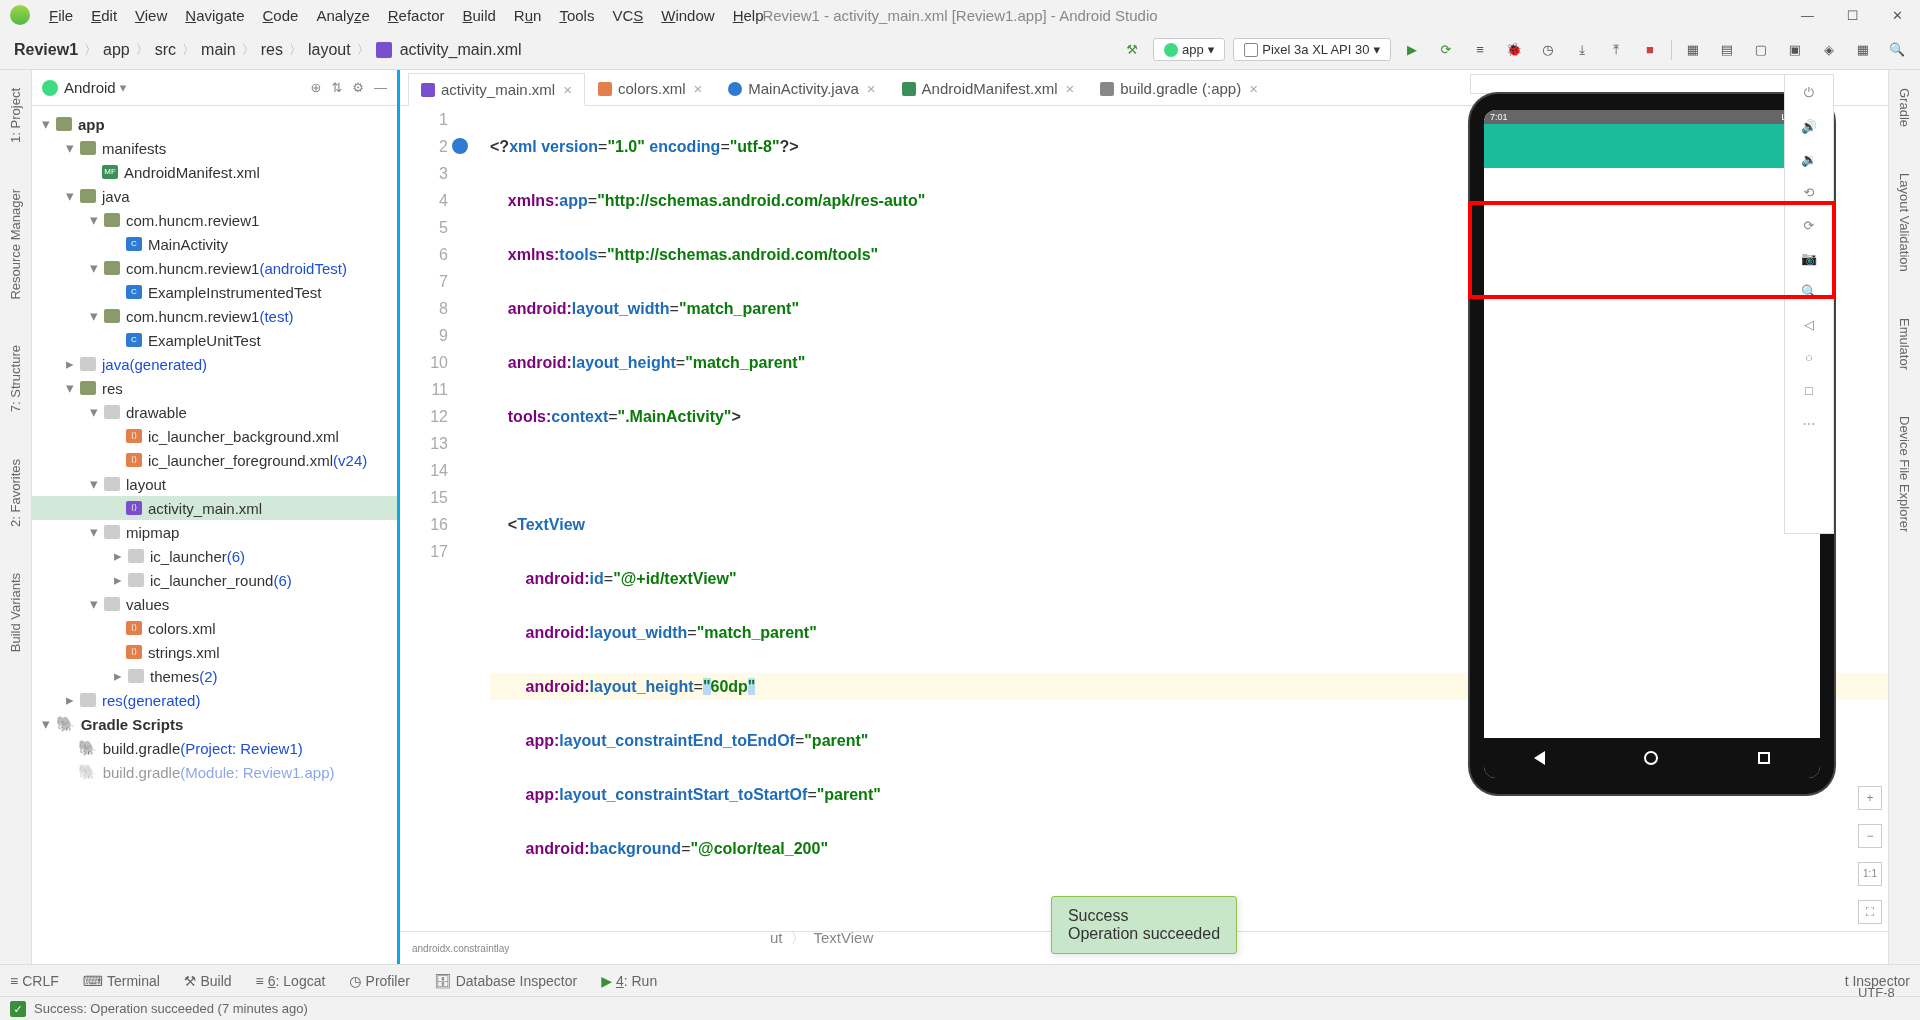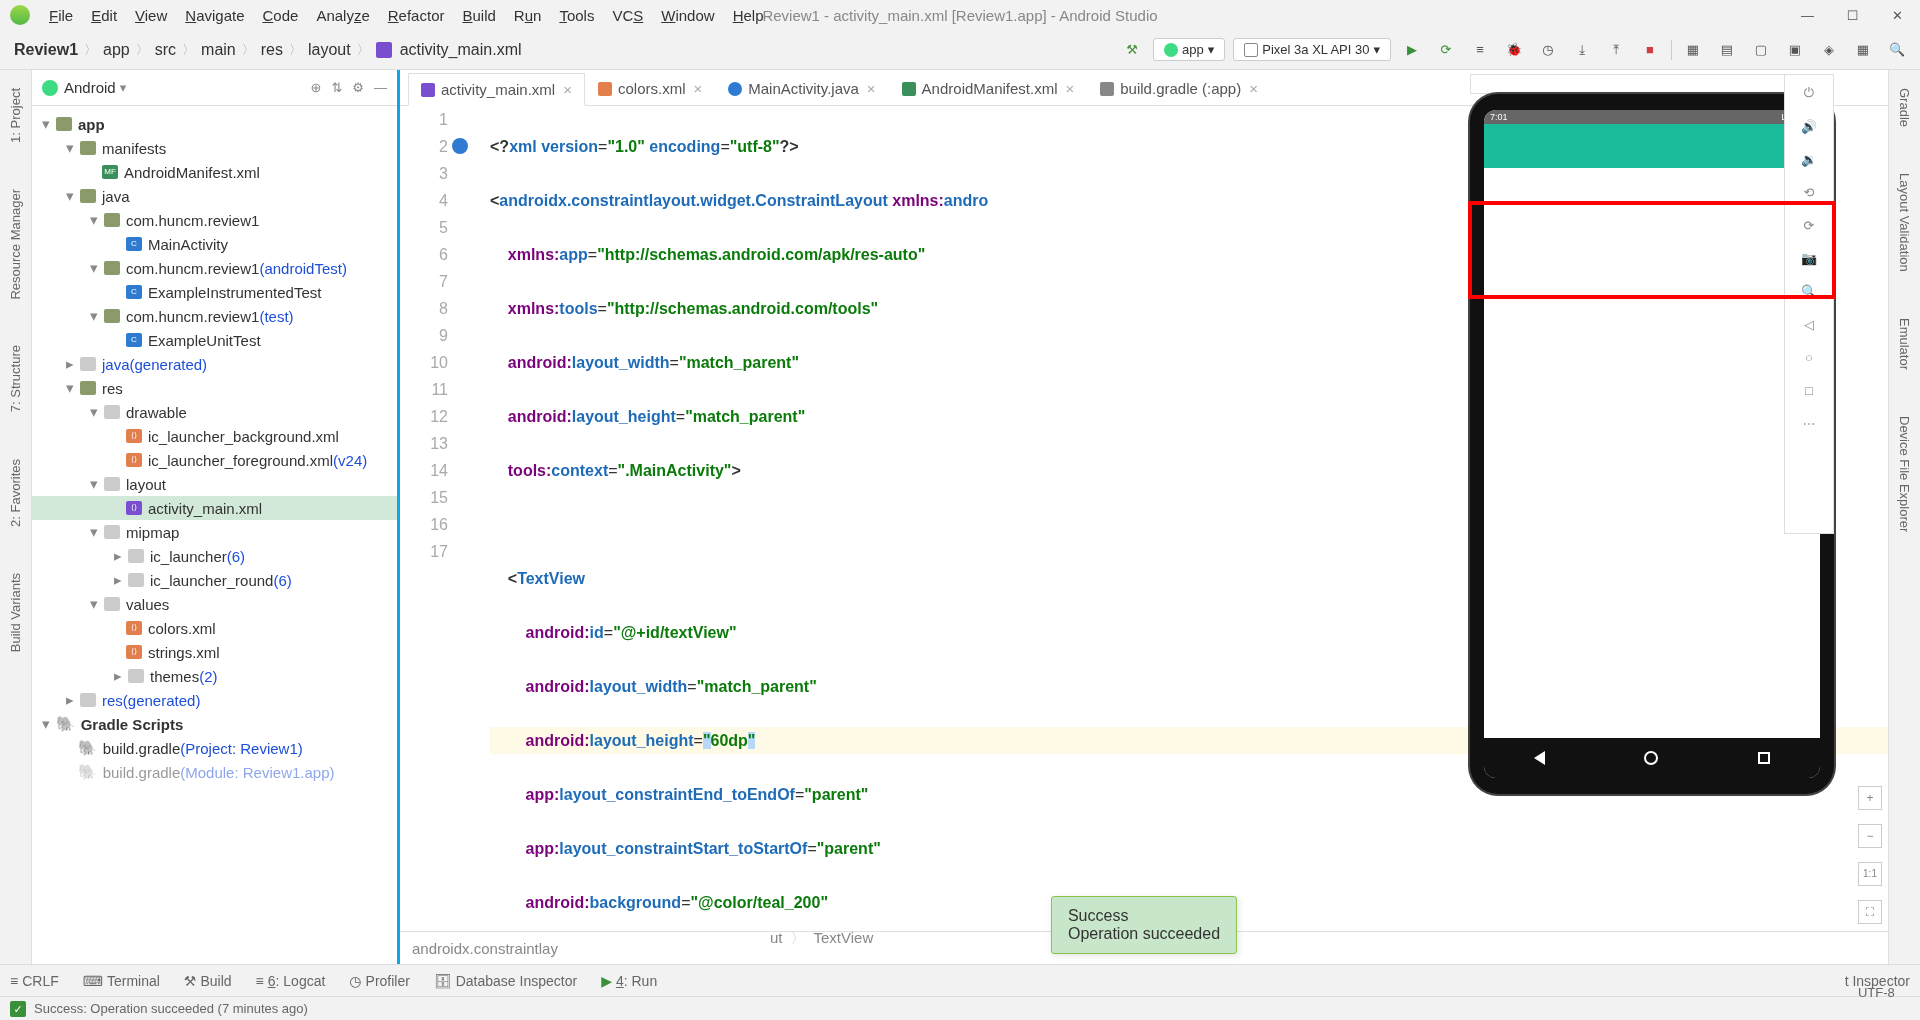--- a/index.html
+++ b/index.html
@@ -53,21 +53,21 @@
 .gutter .inline-icon{position:absolute;right:-20px;width:16px;height:16px;border-radius:50%;}
 .code{flex:1;padding-left:30px;white-space:pre;position:relative;}
 .code .line{height:27px;}
 .code .hl-line{background:#fffae6;}
 .kw-blue{color:#1e6bb8;font-weight:bold;}
 .kw-dark{color:#333;font-weight:bold;}
 .attr{color:#1e6bb8;font-weight:bold;}
 .ns{color:#7a027a;font-weight:bold;}
 .str{color:#0a7a0a;font-weight:bold;}
 .sel{background:#b8d8f8;}
-.breadcrumb-bar{height:32px;border-top:1px solid #e0e0e0;display:flex;align-items:center;padding:16px 12px;font-size:15px;color:#888;background:#fff;}
+.breadcrumb-bar{height:32px;border-top:1px solid #e0e0e0;display:flex;align-items:center;padding:16px 12px;font-size:10px;color:#888;background:#fff;}
 .breadcrumb-bar .sep{padding:0 8px;color:#ccc;}
 .toast{position:absolute;bottom:10px;left:50%;transform:translateX(-50%);background:#c8e6c9;border:1px solid #8bc34a;padding:10px 16px;border-radius:3px;font-size:16px;box-shadow:2px 2px 6px rgba(0,0,0,0.1);}
 .emulator{position:absolute;right:54px;top:4px;width:364px;height:720px;z-index:50;}
 .emu-titlebar{height:20px;background:#fff;border:1px solid #ddd;display:flex;align-items:center;justify-content:flex-end;padding:0 4px;gap:6px;font-size:11px;color:#888;}
 .phone{width:364px;height:700px;background:#111;border-radius:28px;padding:16px 14px;box-shadow:0 0 0 2px #444;}
 .phone-inner{width:100%;height:100%;background:#fff;border-radius:12px;position:relative;overflow:hidden;}
 .phone-status{height:14px;background:#666;color:#fff;font-size:9px;display:flex;align-items:center;padding:0 6px;justify-content:space-between;}
 .phone-teal{height:44px;background:#1abc9c;}
 .phone-nav{position:absolute;bottom:0;left:0;right:0;height:40px;background:#111;display:flex;align-items:center;justify-content:space-around;color:#fff;font-size:14px;}
 .phone-nav .tri{width:0;height:0;border-top:7px solid transparent;border-bottom:7px solid transparent;border-right:11px solid #fff;}
@@ -365,21 +365,20 @@
           <div class="gline">11</div>
           <div class="gline">12</div>
           <div class="gline">13</div>
           <div class="gline">14</div>
         <div class="gline" style="position:relative;"><span>15</span><span class="swatch" style="right:-22px;left:auto;top:7px;position:absolute;"></span></div>
         <div class="gline">16</div>
           <div class="gline">17</div>
       </div>
       <div class="code">
 <div class="line"><span class="kw-dark">&lt;?</span><span class="kw-blue">xml version</span><span>=</span><span class="str">"1.0"</span><span class="kw-blue"> encoding</span><span>=</span><span class="str">"utf-8"</span><span class="kw-dark">?&gt;</span></div>
-<div class="line"><span class="kw-dark">&lt;</span><span class="kw-blue">androidx.constraintlayout.widget.ConstraintLayout </span><span class="ns">xmlns:</span><span class="attr">andro</span></div>
 <div class="line">    <span class="ns">xmlns:</span><span class="attr">app</span><span>=</span><span class="str">"http://schemas.android.com/apk/res-auto"</span></div>
 <div class="line">    <span class="ns">xmlns:</span><span class="attr">tools</span><span>=</span><span class="str">"http://schemas.android.com/tools"</span></div>
 <div class="line">    <span class="ns">android:</span><span class="attr">layout_width</span><span>=</span><span class="str">"match_parent"</span></div>
 <div class="line">    <span class="ns">android:</span><span class="attr">layout_height</span><span>=</span><span class="str">"match_parent"</span></div>
 <div class="line">    <span class="ns">tools:</span><span class="attr">context</span><span>=</span><span class="str">".MainActivity"</span><span class="kw-dark">&gt;</span></div>
 <div class="line"></div>
 <div class="line">    <span class="kw-dark">&lt;</span><span class="kw-blue">TextView</span></div>
 <div class="line">        <span class="ns">android:</span><span class="attr">id</span><span>=</span><span class="str">"@+id/textView"</span></div>
 <div class="line">        <span class="ns">android:</span><span class="attr">layout_width</span><span>=</span><span class="str">"match_parent"</span></div>
 <div class="line hl-line">        <span class="ns">android:</span><span class="attr">layout_height</span><span>=</span><span class="str"><span class="sel">"</span><span>60dp</span><span class="sel">"</span></span></div>

